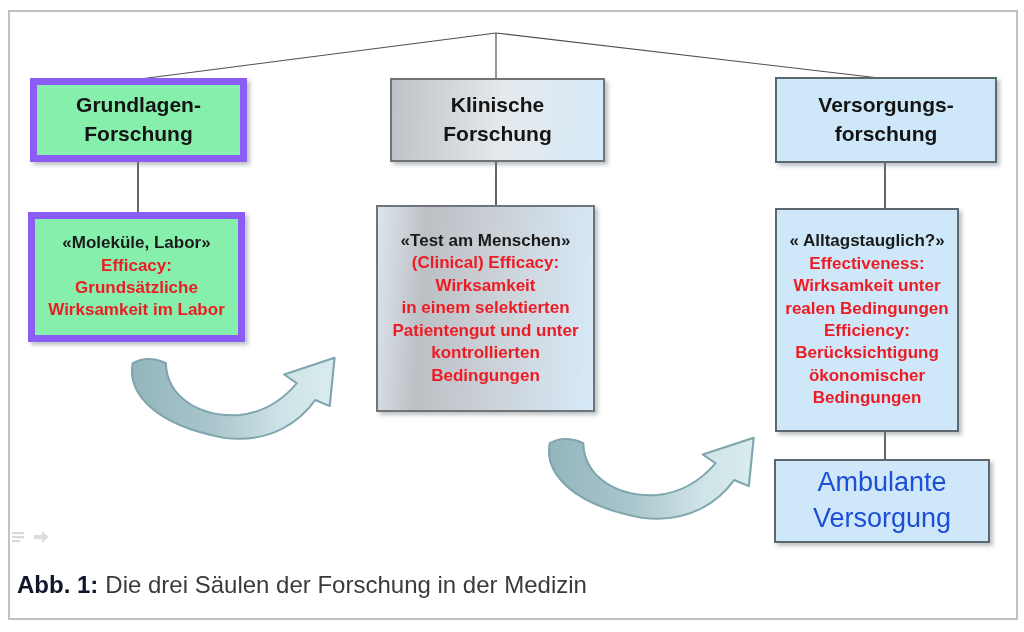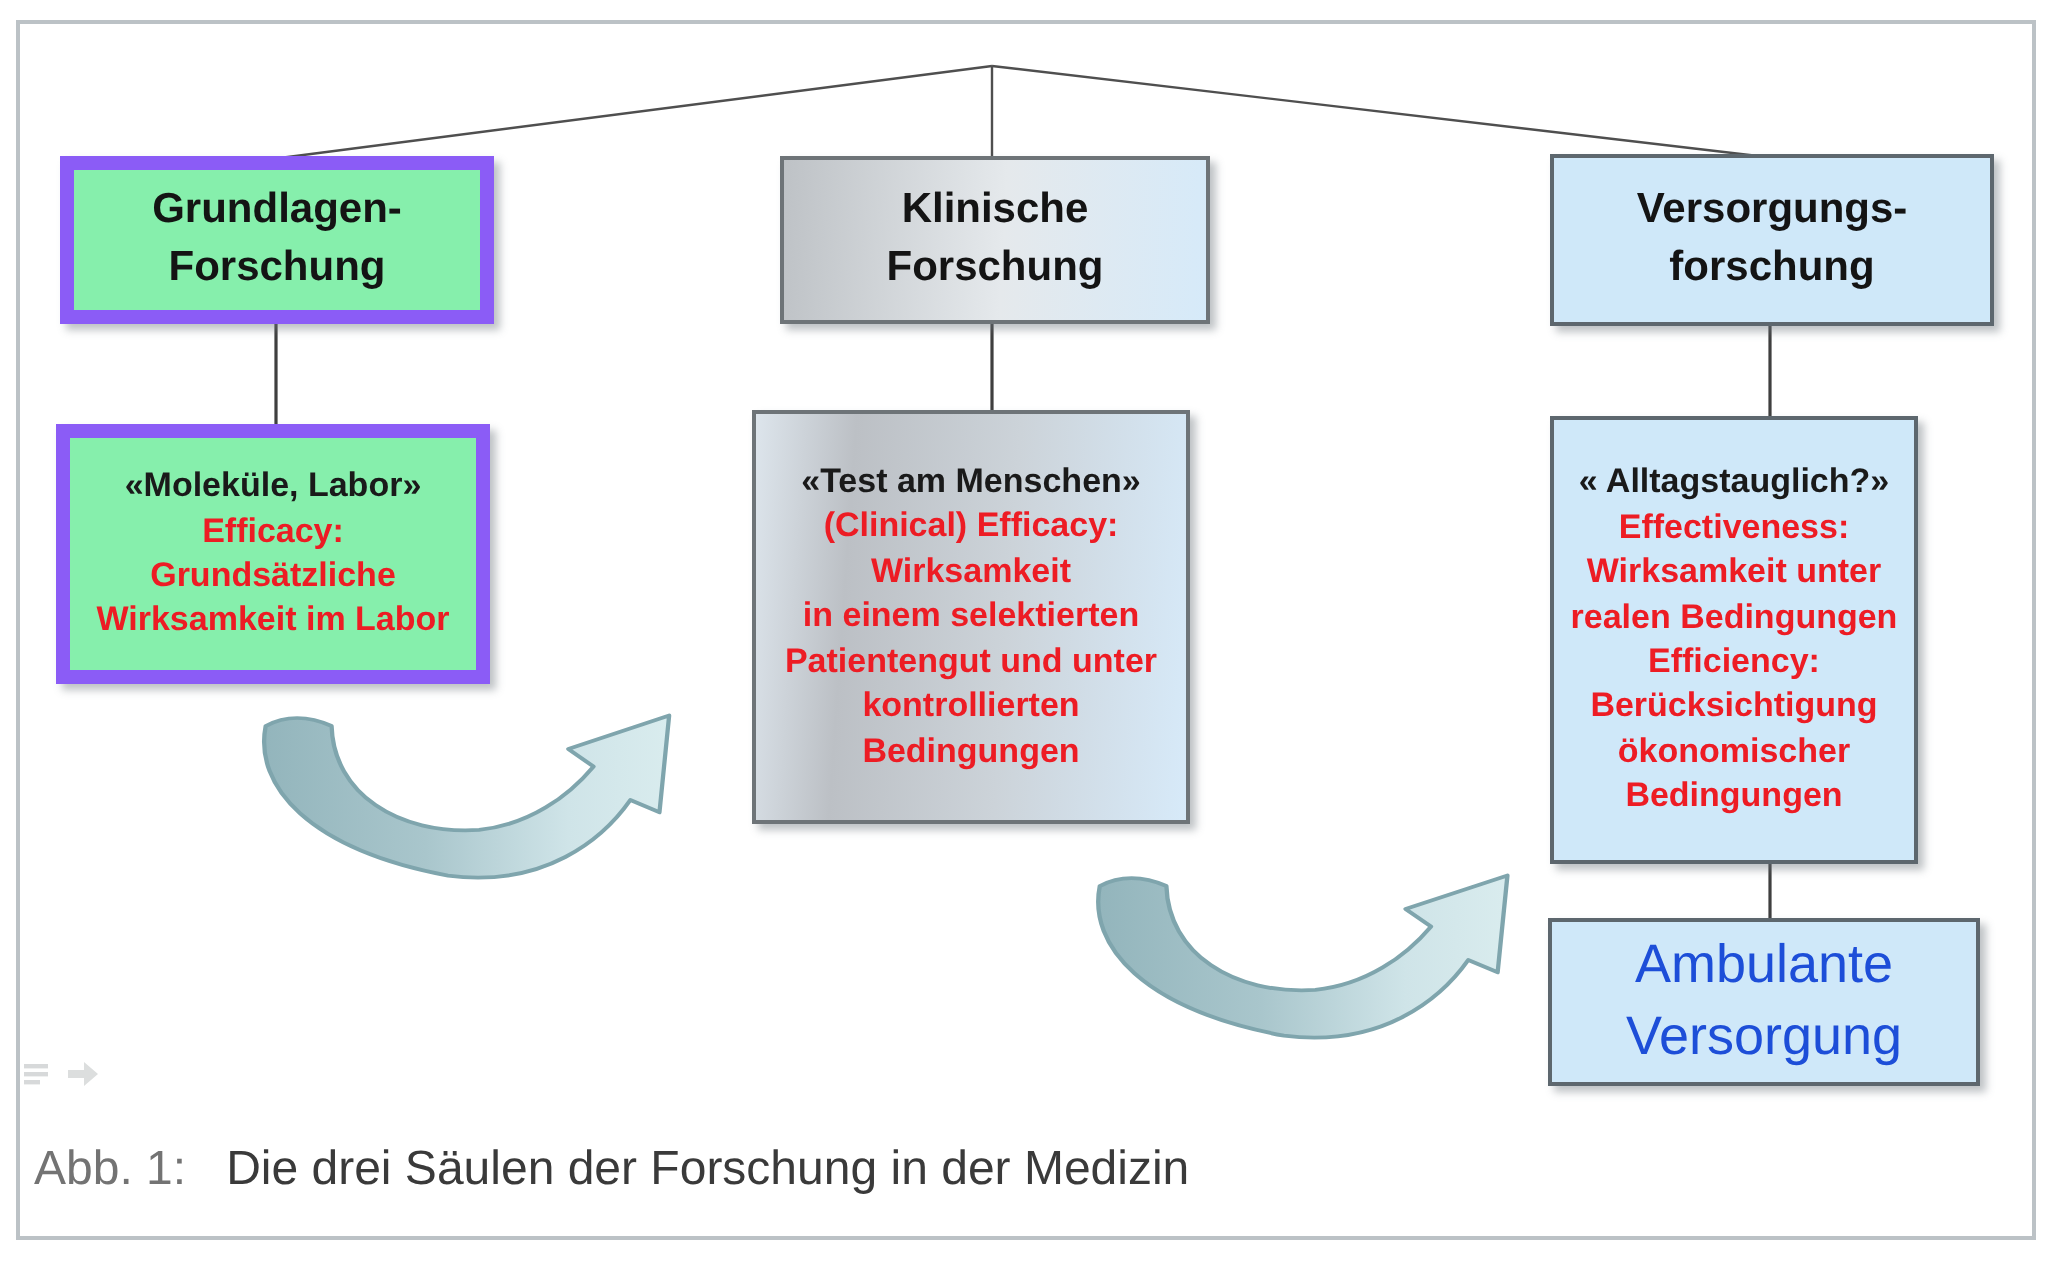--- a/index.html
+++ b/index.html
@@ -27,21 +27,21 @@
   .b-h2{left:390px;top:78px;width:215px;height:84px;}
   .b-h3{left:775px;top:77px;width:222px;height:86px;}
   .sub-box{font-weight:bold;font-size:17px;line-height:1.32;}
   .b-s1{left:28px;top:212px;width:217px;height:130px;}
   .b-s2{left:376px;top:205px;width:219px;height:207px;}
   .b-s3{left:775px;top:208px;width:184px;height:224px;}
   .quote-line{color:#1a1a1a;}
   .red-line{color:#ed1c24;}
   .b-amb{left:774px;top:459px;width:216px;height:84px;font-size:27px;line-height:1.33;color:#1d4ed8;}
   .caption{position:absolute;left:17px;top:571px;font-size:24px;color:#3a3a3a;white-space:nowrap;}
-  .caption .cap-label{font-weight:normal;color:#737373;margin-right:20px;}
+  .caption .cap-label{font-weight:bold;color:#0f172a;margin-right:7px;}
   .deco-icons{position:absolute;left:10px;top:529px;display:flex;gap:7px;align-items:center;}
 </style>
 </head>
 <body>
 
 <div class="frame"></div>
 
 <svg class="overlay" width="1024" height="632" viewBox="0 0 1024 632">
   <defs>
     <linearGradient id="agrad" x1="0" y1="0" x2="1" y2="0">

